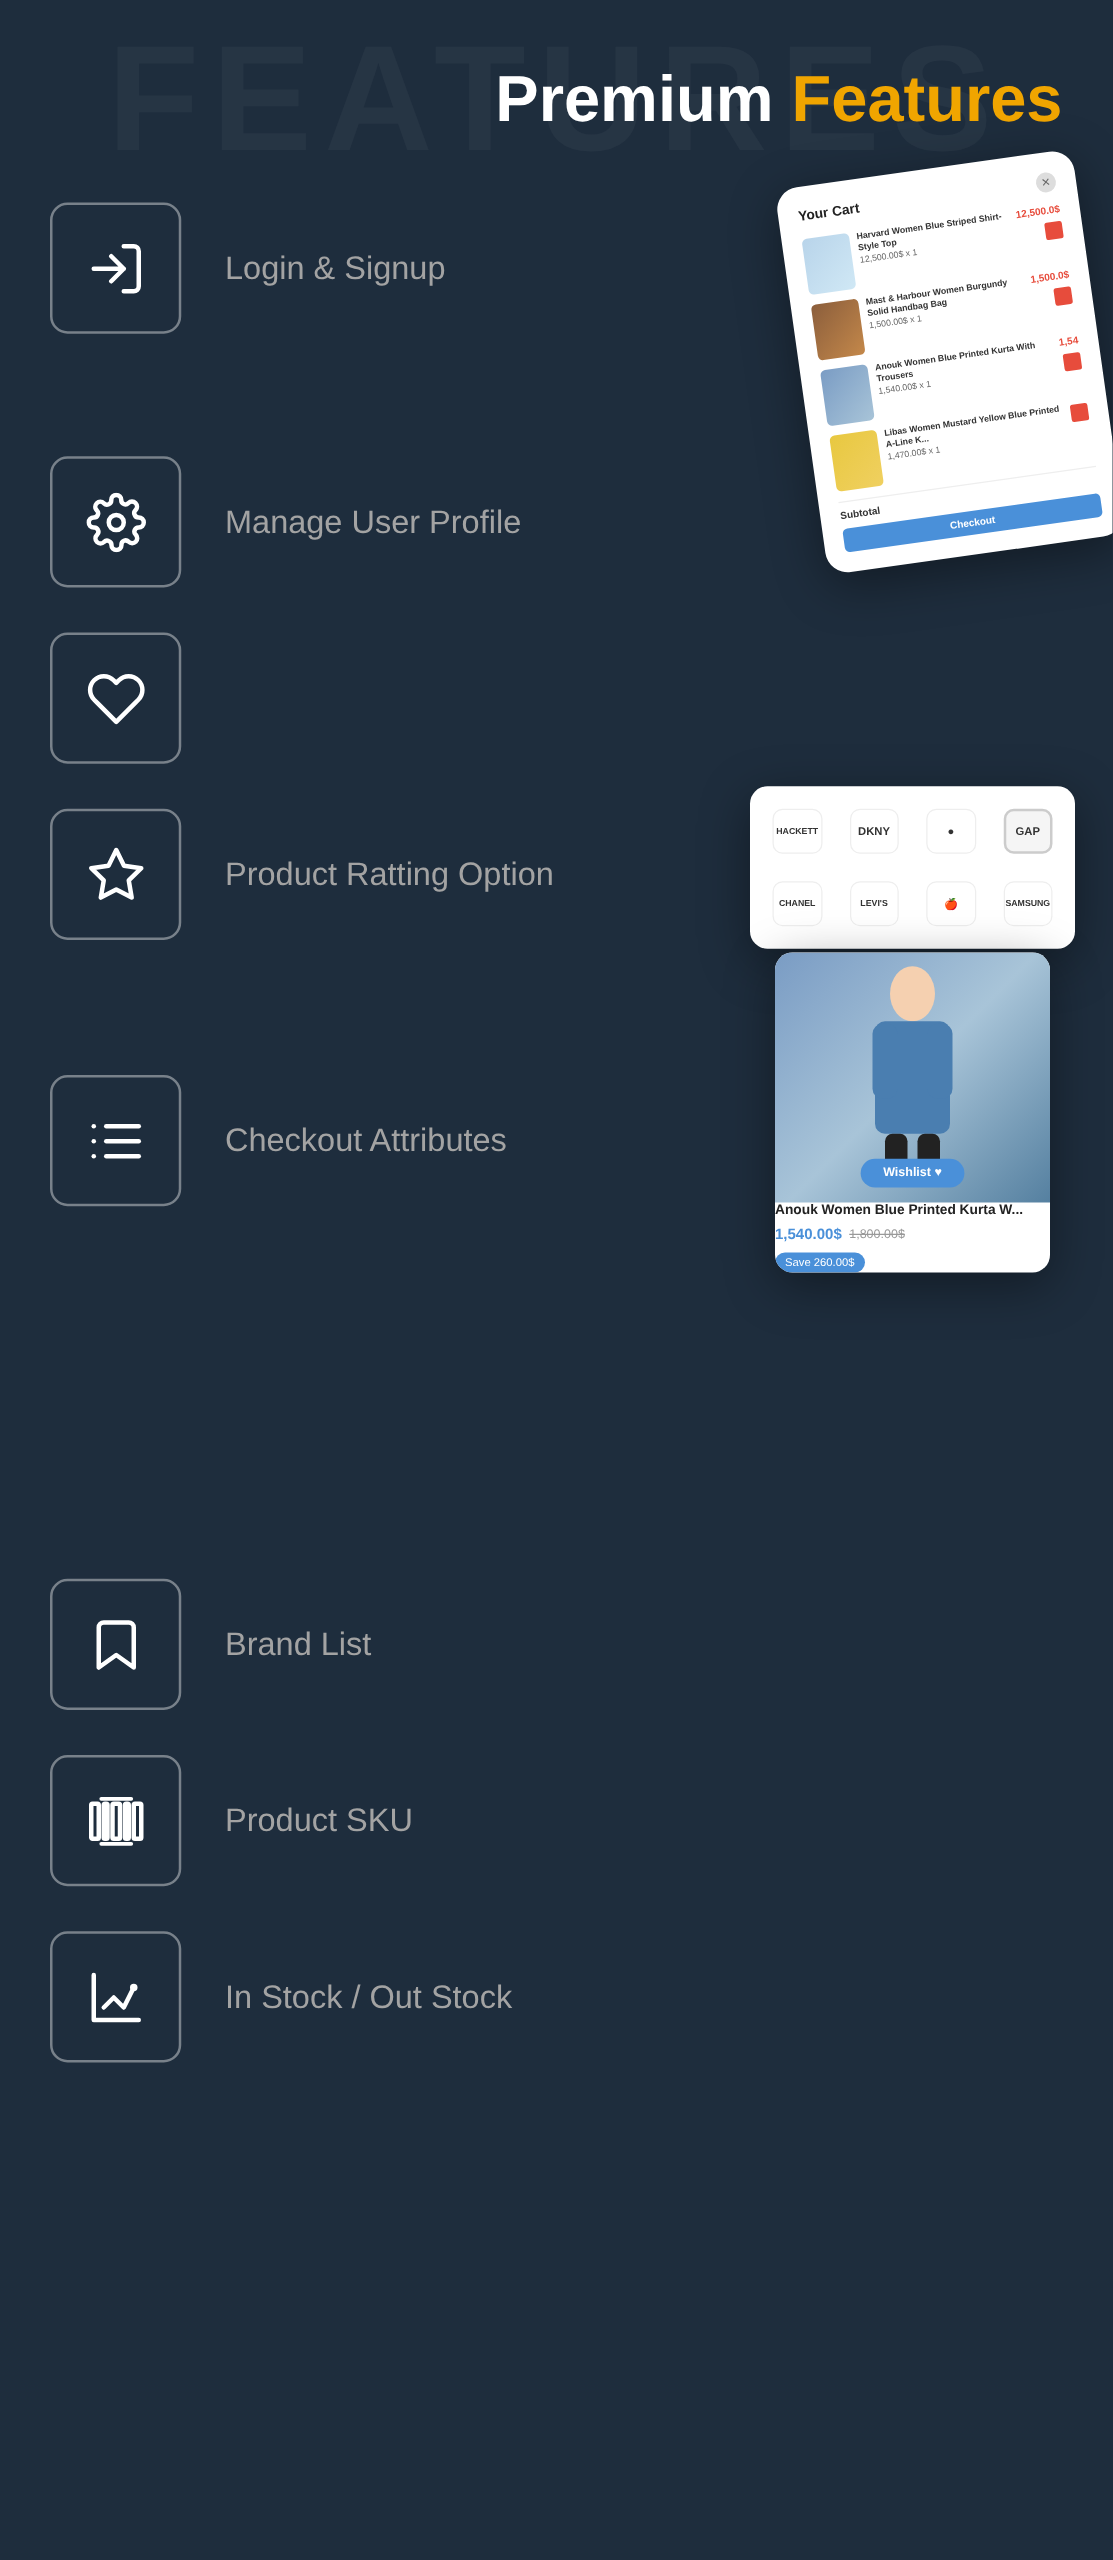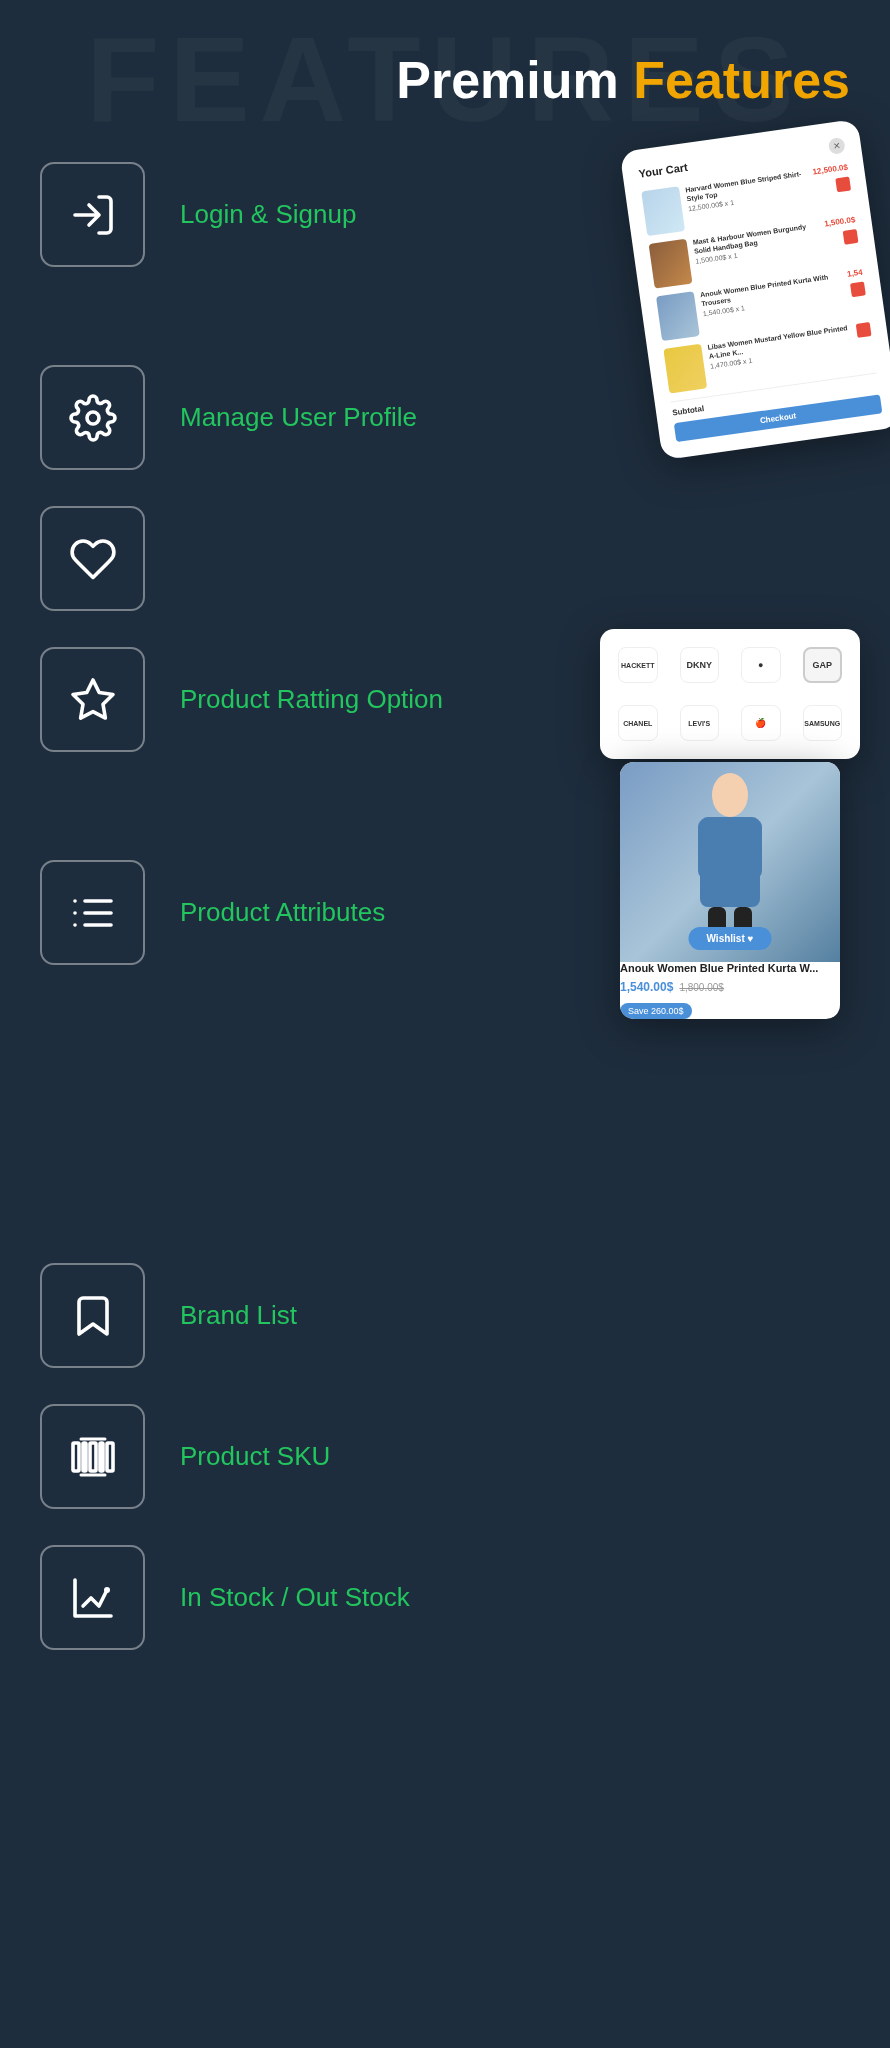--- a/index.html
+++ b/index.html
@@ -78,21 +78,21 @@
       height: 48px;
       stroke: #fff;
       fill: none;
       stroke-width: 1.8;
       stroke-linecap: round;
       stroke-linejoin: round;
     }
 
     .feature-label {
       font-size: 26px;
-      color: #22c55e;
+      color: #a3a3a3;
       font-weight: 500;
       margin-left: 35px;
       line-height: 1.3;
     }
 
     
     .cart-mockup {
       position: absolute;
       right: -20px;
       top: -30px;
@@ -442,21 +442,21 @@
       <div class="icon-box">
         <svg viewBox="0 0 24 24">
           <line x1="8" y1="6" x2="21" y2="6"></line>
           <line x1="8" y1="12" x2="21" y2="12"></line>
           <line x1="8" y1="18" x2="21" y2="18"></line>
           <line x1="3" y1="6" x2="3.01" y2="6"></line>
           <line x1="3" y1="12" x2="3.01" y2="12"></line>
           <line x1="3" y1="18" x2="3.01" y2="18"></line>
         </svg>
       </div>
-      <div class="feature-label">Product Attributes</div>
+      <div class="feature-label">Checkout Attributes</div>
 
       <div class="product-mockup" style="top:-80px; right:10px;">
         <div class="product-img">
 
           <svg width="100" height="190" viewBox="0 0 100 190" style="position:absolute;">
             <ellipse cx="50" cy="28" rx="18" ry="22" fill="#f5d0b0"></ellipse>
             <rect x="20" y="50" width="60" height="90" rx="8" fill="#4a7eb0"></rect>
             <rect x="18" y="52" width="20" height="60" rx="8" fill="#4a7eb0"></rect>
             <rect x="62" y="52" width="20" height="60" rx="8" fill="#4a7eb0"></rect>
             <rect x="28" y="140" width="18" height="40" rx="6" fill="#222"></rect>

